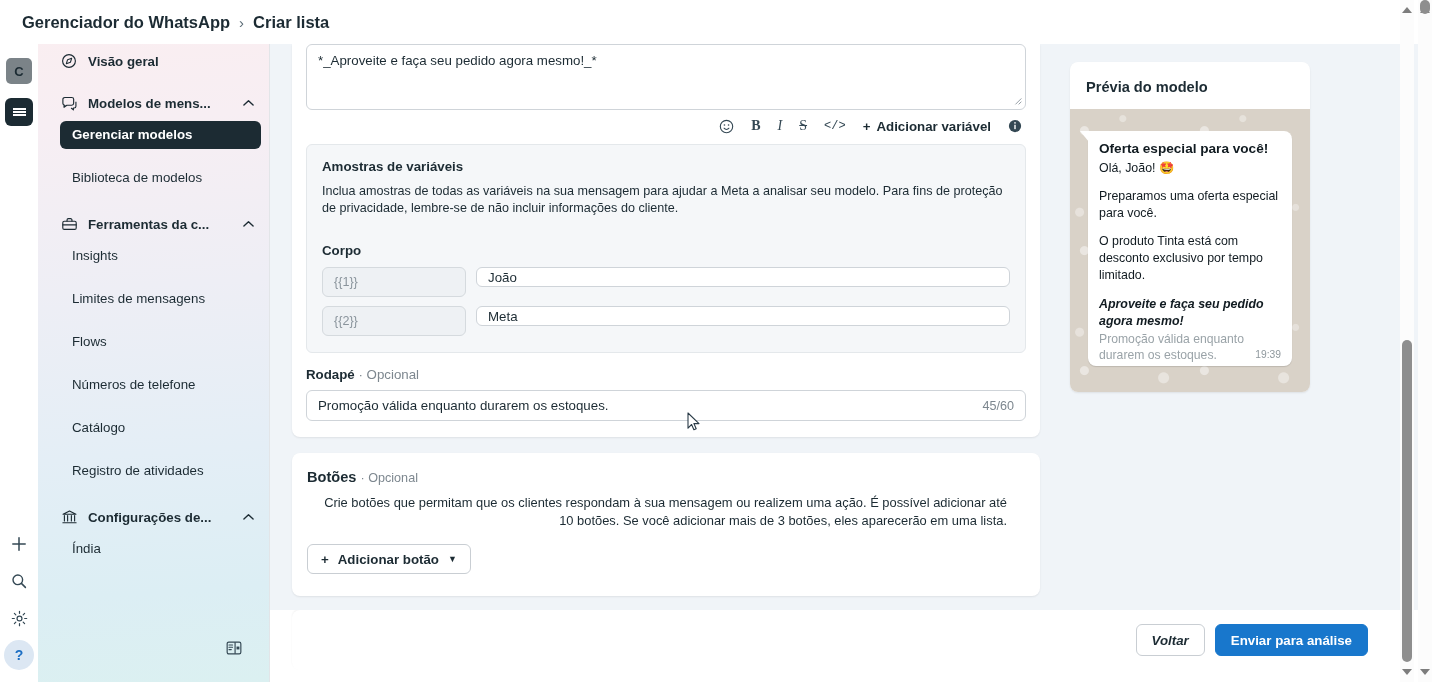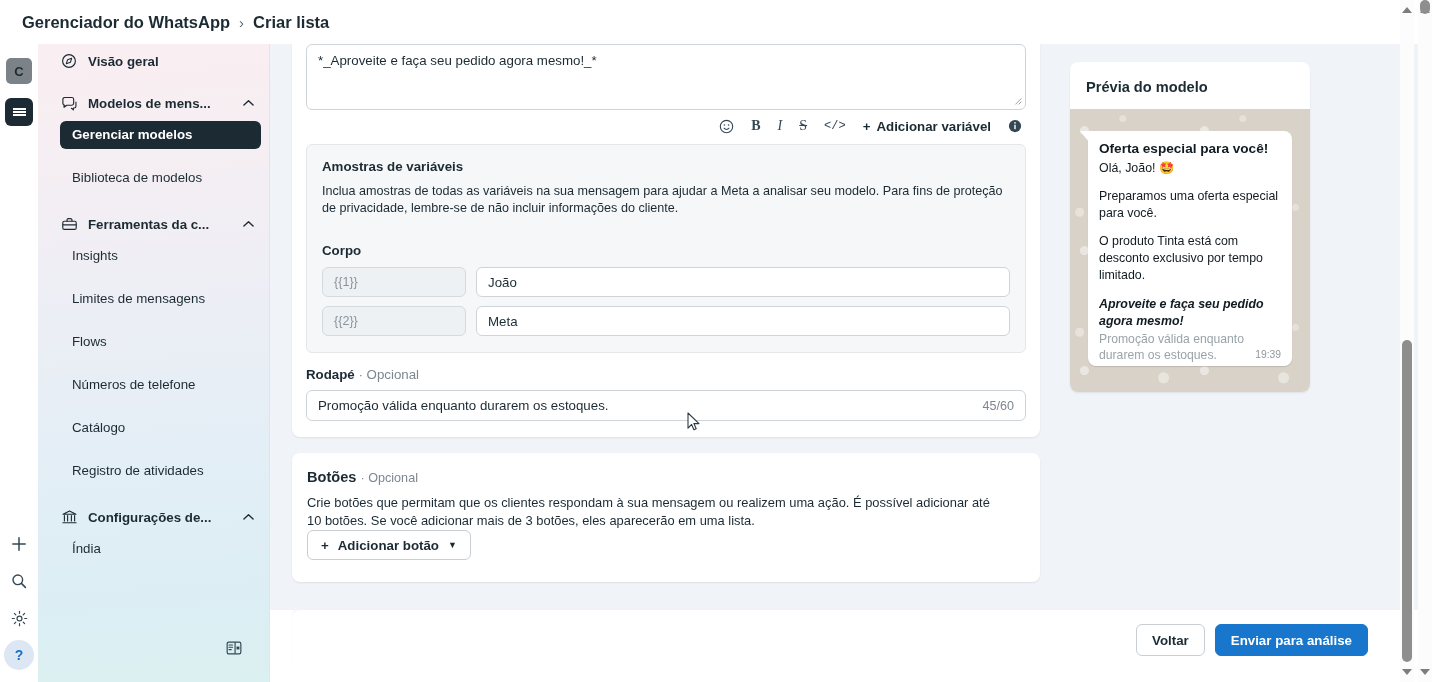--- a/index.html
+++ b/index.html
@@ -132,21 +132,21 @@
   .samples p.desc { font-size: 12.6px; line-height: 17px; color: #1c2b33; margin-bottom: 26px; }
   .samples h5 { font-size: 13.3px; font-weight: 700; margin-bottom: 9px; }
   .var-row { display: flex; gap: 10px; margin-bottom: 9px; }
   .var-key {
     width: 144px; flex: 0 0 144px; height: 30px;
     background: #eef1f4; border: 1px solid #d5dade; border-radius: 6px;
     display: flex; align-items: center; padding: 0 11px;
     font-size: 12.6px; color: #8a949c;
   }
   .var-val {
-    flex: 1 1 auto; height: 30px;
+    flex: 1 1 auto; height: 20px;
     background: #ffffff; border: 1px solid #cfd4d9; border-radius: 6px;
     display: flex; align-items: center; padding: 0 11px;
     font-size: 13.3px; color: #1c2b33;
   }
 
   
   .field-block { padding: 14px 14px 16px 14px; }
   .field-label { font-size: 13.3px; margin-bottom: 8px; }
   .field-label b { font-weight: 700; }
   .field-label .opt { color: #7d878f; font-weight: 400; }
@@ -156,21 +156,21 @@
     font-size: 13.3px; color: #1c2b33;
   }
   .field-input .txt { flex: 1 1 auto; }
   .field-input .count { color: #7d878f; font-size: 12.6px; }
 
   
   .btncard { padding: 16px 15px 22px 15px; }
   .btncard .hd { font-size: 14.6px; margin-bottom: 9px; }
   .btncard .hd b { font-weight: 700; }
   .btncard .hd .opt { color: #7d878f; font-size: 12.6px; }
-  .btncard p { font-size: 12.9px; line-height: 18px; max-width: 700px; }
+  .btncard p { font-size: 12.9px; line-height: 18px; margin-bottom: 14px; max-width: 700px; text-align: right; }
   .add-btn {
     display: inline-flex; align-items: center; gap: 9px;
     height: 30px; padding: 0 13px;
     border: 1px solid #c9ced3; border-radius: 6px; background: #fff;
     font-size: 13.3px; font-weight: 700; color: #1c2b33;
   }
   .add-btn .caret { font-size: 9px; color: #1c2b33; }
 
   
   .preview-card {
@@ -223,21 +223,21 @@
     display: flex; align-items: center; justify-content: flex-end;
     gap: 10px; padding-right: 42px;
     box-shadow: 0 -1px 2px rgba(0,0,0,.06);
     margin: 0 22px 12px 22px; border-radius: 8px;
   }
   .btn {
     height: 32px; padding: 0 15px; border-radius: 6px;
     font-size: 13.3px; font-weight: 700;
     display: inline-flex; align-items: center; justify-content: center;
   }
-  .btn-secondary { background: #fff; border: 1px solid #c9ced3; color: #1c2b33; }
+  .btn-secondary { background: #fff; border: 1px solid #c9ced3; color: #1c2b33; font-style: italic; }
   .btn-primary { background: #1877cc; color: #ffffff; border: 1px solid #1877cc; }
 
   
   .sb { position: absolute; top: 0; width: 14px; height: 682px; background: #fcfcfc; z-index: 20; }
   .sb.inner { right: 18px; }
   .sb.outer { right: 0; }
   .sb .arrow { width: 14px; height: 16px; display: flex; align-items: center; justify-content: center; }
   .sb .arrow.up { position: absolute; top: 2px; left: 0; }
   .sb .arrow.dn { position: absolute; bottom: 2px; left: 0; }
   .sb .thumb { position: absolute; left: 2px; width: 10px; border-radius: 5px; background: #8e8e8e; }

